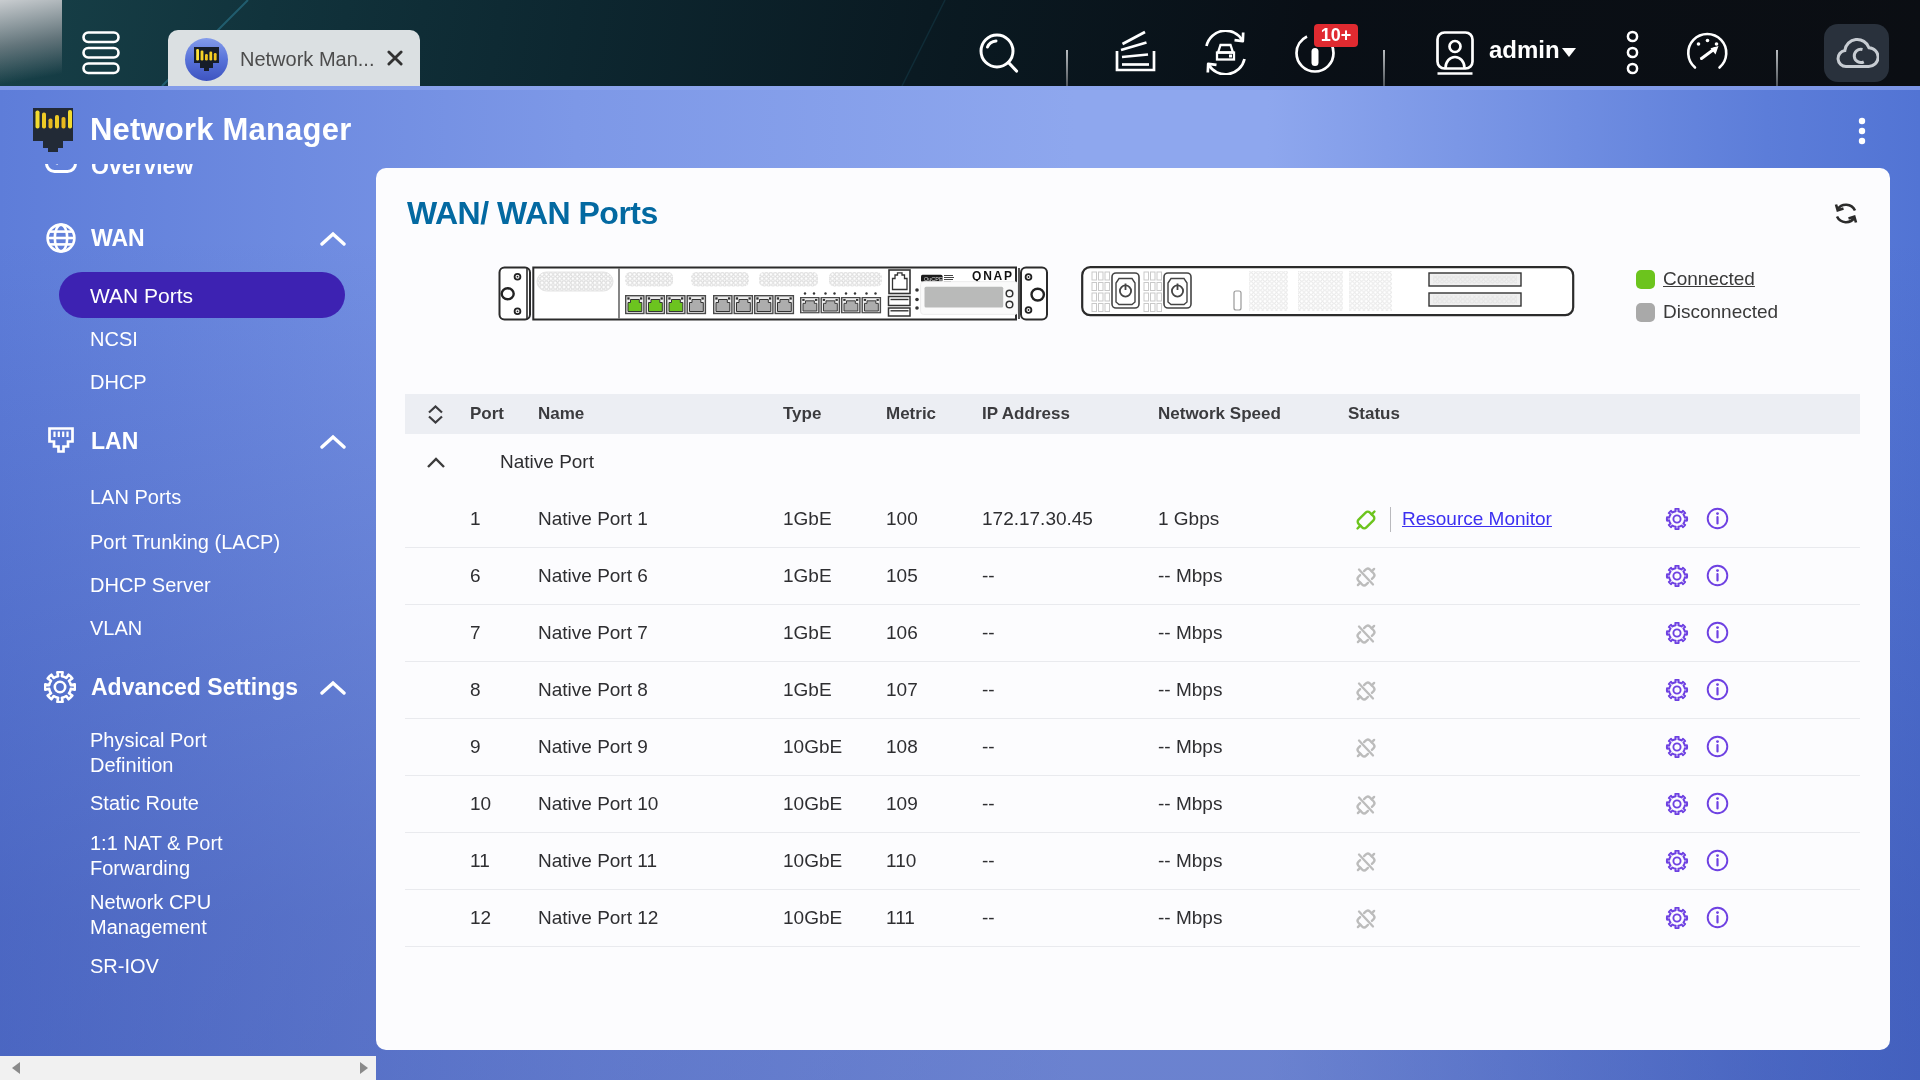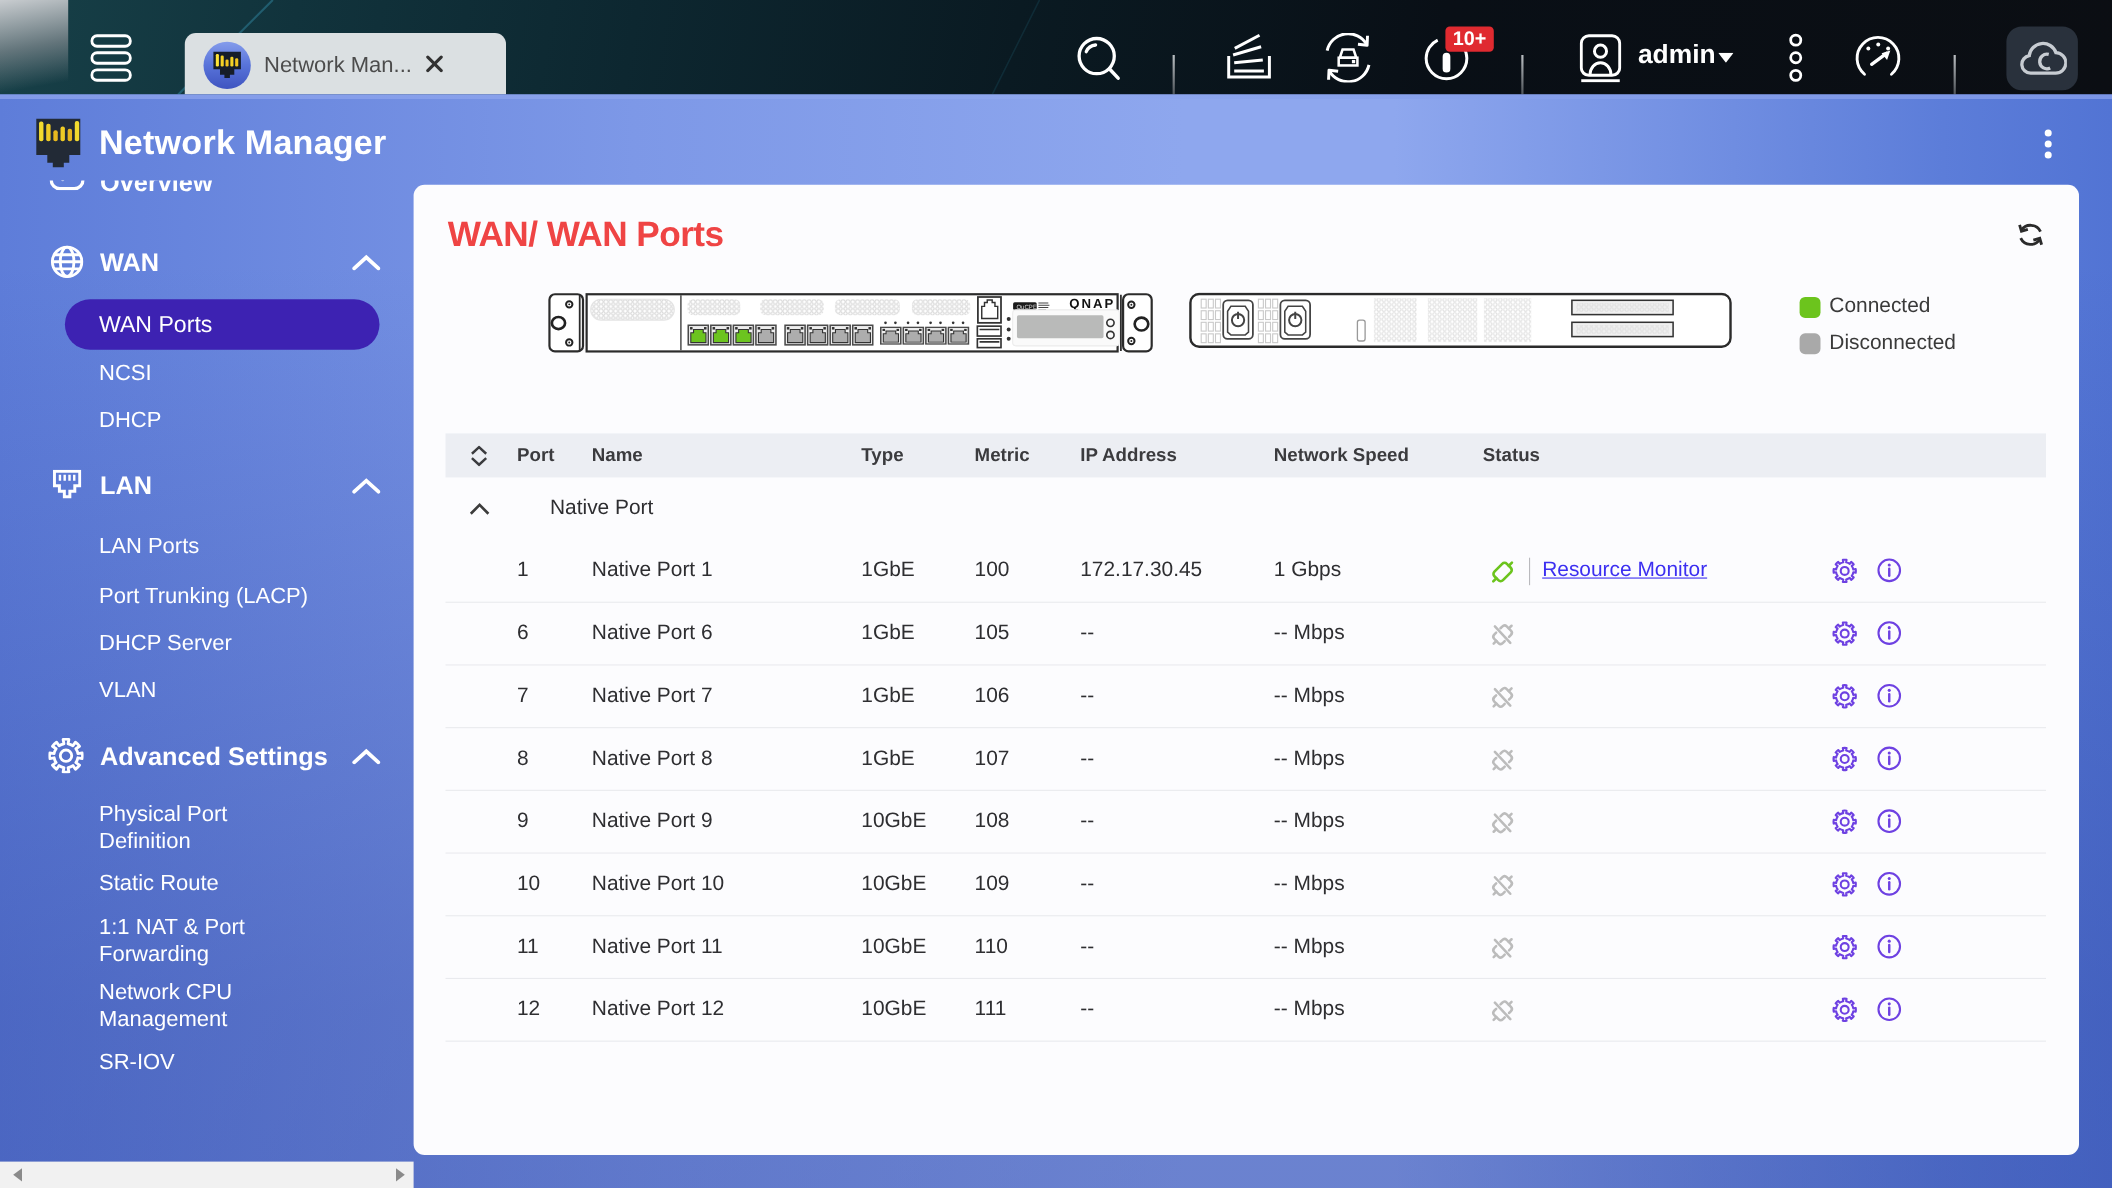--- a/index.html
+++ b/index.html
@@ -6,21 +6,21 @@
 html,body { width:1920px; height:1080px; overflow:hidden; font-family:"Liberation Sans", sans-serif; }
 #stage { position:absolute; top:0; left:0; width:1920px; height:1080px;
   background-image: linear-gradient(180deg, rgba(38,58,148,0) 22%, rgba(38,58,148,0.32) 85%, rgba(38,58,148,0.34) 100%), linear-gradient(90deg, #5e7dd9 0%, #7d98e7 30%, #8ea7ee 56%, #8ea7ee 66%, #5c7dd9 92%, #5274d4 100%); }
 .abs { position:absolute; }
 
 
 #topbar { position:absolute; top:0; left:0; width:1920px; height:86px;
   background: linear-gradient(100deg, #174048 0%, #11333c 14%, #0d2730 30%, #0a1a22 48%, #090f16 68%, #0b0e13 100%); overflow:hidden; }
 #cornerblob { position:absolute; top:0; left:0; width:62px; height:95px;
   background: linear-gradient(170deg, rgba(210,212,215,0.95) 0%, rgba(150,153,158,0.6) 45%, rgba(110,114,120,0) 80%); }
-#tab { position:absolute; left:168px; top:30px; width:292px; height:56px; background:#dbe0e2; border-radius:10px 10px 0 0; }
+#tab { position:absolute; left:168px; top:30px; width:252px; height:56px; background:#dbe0e2; border-radius:10px 10px 0 0; }
 #tab .ticon { position:absolute; left:17px; top:8px; width:43px; height:43px; border-radius:50%;
   background: linear-gradient(180deg,#849ceb 0%, #5974da 48%, #3e54c0 100%); }
 #tab .tname { position:absolute; left:72px; top:0; height:56px; line-height:58px; font-size:20px; color:#4c4c4c; }
 .sep { position:absolute; top:50px; width:2px; height:37px; background:linear-gradient(180deg,#d8dcdf, #585d62); opacity:.85; }
 
 
 #apphead { position:absolute; left:0; top:90px; width:1920px; height:78px;padding-left:32px; }
 #apphead h1 { position:absolute; left:90px; top:0; line-height:80px; font-size:31px; font-weight:700; color:#fff; letter-spacing:.2px;}
 #strip { position:absolute; left:0; top:86px; width:1920px; height:4px; background:linear-gradient(90deg,#829ae8 0%, #8ea7ee 50%, #7b95e6 100%); background-color:#88a0ea;}
 
@@ -30,21 +30,21 @@
 .sub { position:absolute; left:90px; font-weight:400; font-size:20px; line-height:25px; white-space:nowrap; }
 .chev { position:absolute; left:320px; width:26px; height:15px; }
 #pill { position:absolute; left:59px; top:108px; width:286px; height:46px; border-radius:23px; background:#3d22b2; }
 #hscroll { position:absolute; left:0; top:1056px; width:376px; height:24px; background:#f1f1f1; }
 #hscroll .la, #hscroll .ra { position:absolute; top:5px; width:0; height:0; border-style:solid; }
 #hscroll .la { left:12px; top:6px; border-width:6px 8px 6px 0; border-color:transparent #8a8a8a transparent transparent; }
 #hscroll .ra { left:360px; top:6px; border-width:6px 0 6px 8px; border-color:transparent transparent transparent #8a8a8a; }
 
 
 #panel { position:absolute; left:376px; top:168px; width:1514px; height:882px; background:#fcfcfe; border-radius:10px; }
-#panel h2 { position:absolute; left:31px; top:27px; font-size:32px; font-weight:700; color:#ef4444; letter-spacing:-0.5px;}
+#panel h2 { position:absolute; left:31px; top:27px; font-size:32px; font-weight:700; color:#0369a1; letter-spacing:-0.5px;}
 #legend { position:absolute; left:1260px; top:102px; font-size:19px; color:#3a3a3a; }
 .lgsq { position:absolute; left:0; width:19px; height:19px; border-radius:5px; }
 #legend .t { position:absolute; left:27px; width:200px; }
 
 
 #table { position:absolute; left:29px; top:226px; width:1455px; }
 #thead { position:relative; height:40px; background:#eceef3; font-size:17px; font-weight:700; color:#3b3b3e; }
 #thead span { position:absolute; top:0; line-height:40px; }
 .trow { position:relative; height:57px; border-bottom:1px solid #e9eaee; font-size:19px; color:#2e2e31; }
 .trow span { position:absolute; top:0; line-height:56px; }
@@ -361,21 +361,21 @@
         <rect x="268" y="5" width="43" height="40" fill="url(#hex2)"></rect>
         <rect x="348" y="7" width="92" height="13" fill="#f0f0f0" stroke="#333" stroke-width="1.4"></rect>
         <rect x="352" y="9.5" width="84" height="8" fill="url(#hex2)"></rect>
         <rect x="348" y="27" width="92" height="13" fill="#f0f0f0" stroke="#333" stroke-width="1.4"></rect>
         <rect x="352" y="29.5" width="84" height="8" fill="url(#hex2)"></rect>
       </g>
     </svg>
 
     <div id="legend">
       <div class="lgsq" style="top:0;background:#6cc41d;"></div>
-      <div class="t" style="top:-2px;">Connected</div>
+      <div class="t" style="top:-2px;text-decoration:underline;">Connected</div>
       <div class="lgsq" style="top:33px;background:#a9a9a9;"></div>
       <div class="t" style="top:31px;">Disconnected</div>
     </div>
 
     <div id="table">
       <div id="thead">
         <svg class="abs" style="left:22px;top:11px" width="17" height="19" viewBox="0 0 17 19">
           <path d="M2,7.5 L8.5,1.5 L15,7.5" fill="none" stroke="#3b3b3e" stroke-width="2.2"></path>
           <path d="M2,11.5 L8.5,17.5 L15,11.5" fill="none" stroke="#3b3b3e" stroke-width="2.2"></path>
         </svg>

